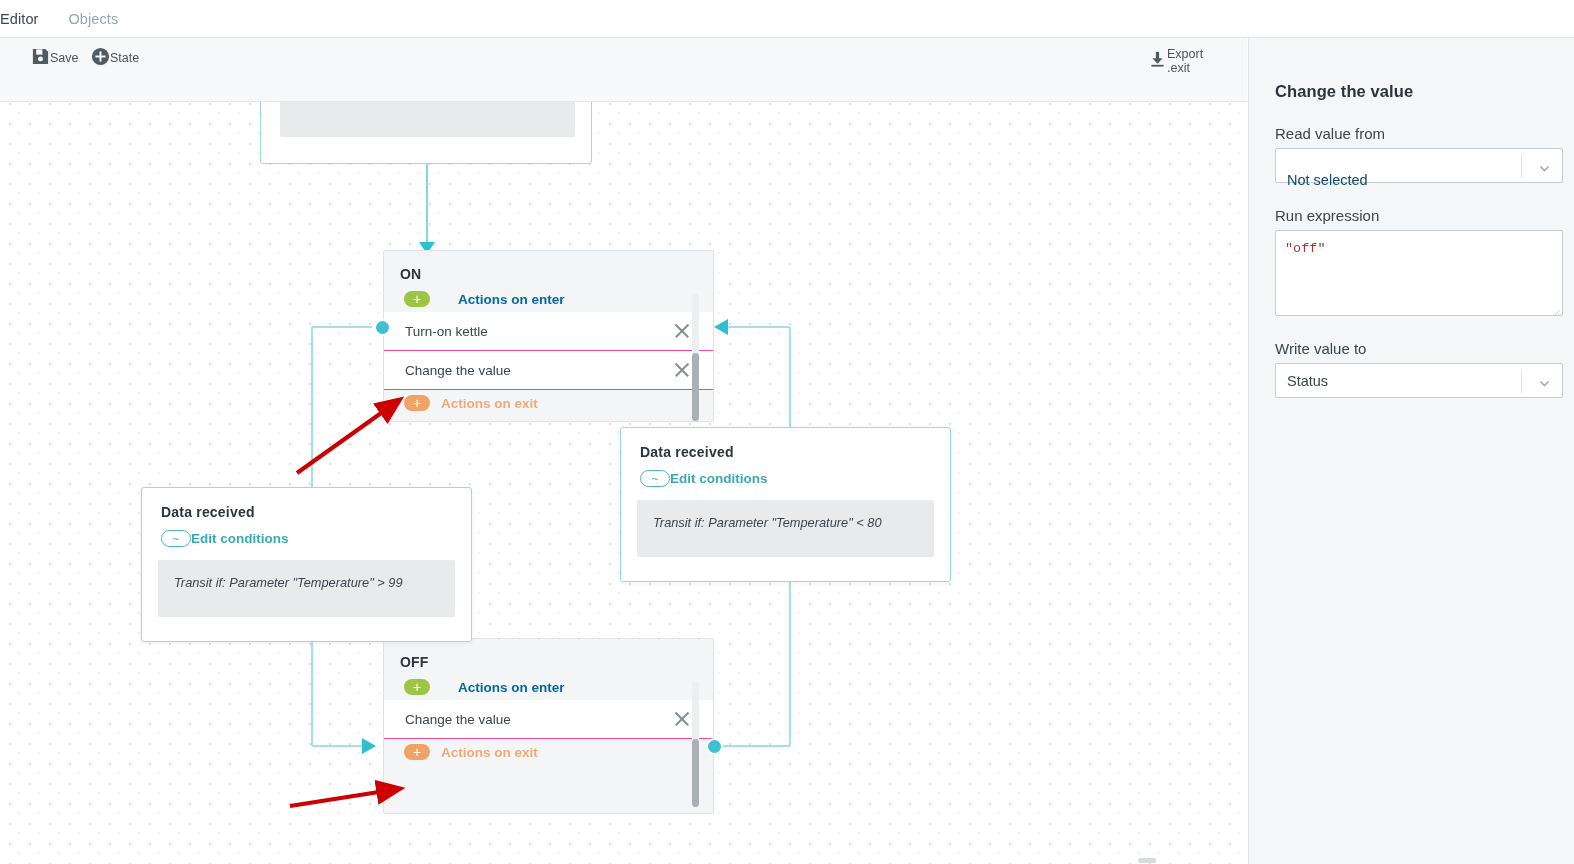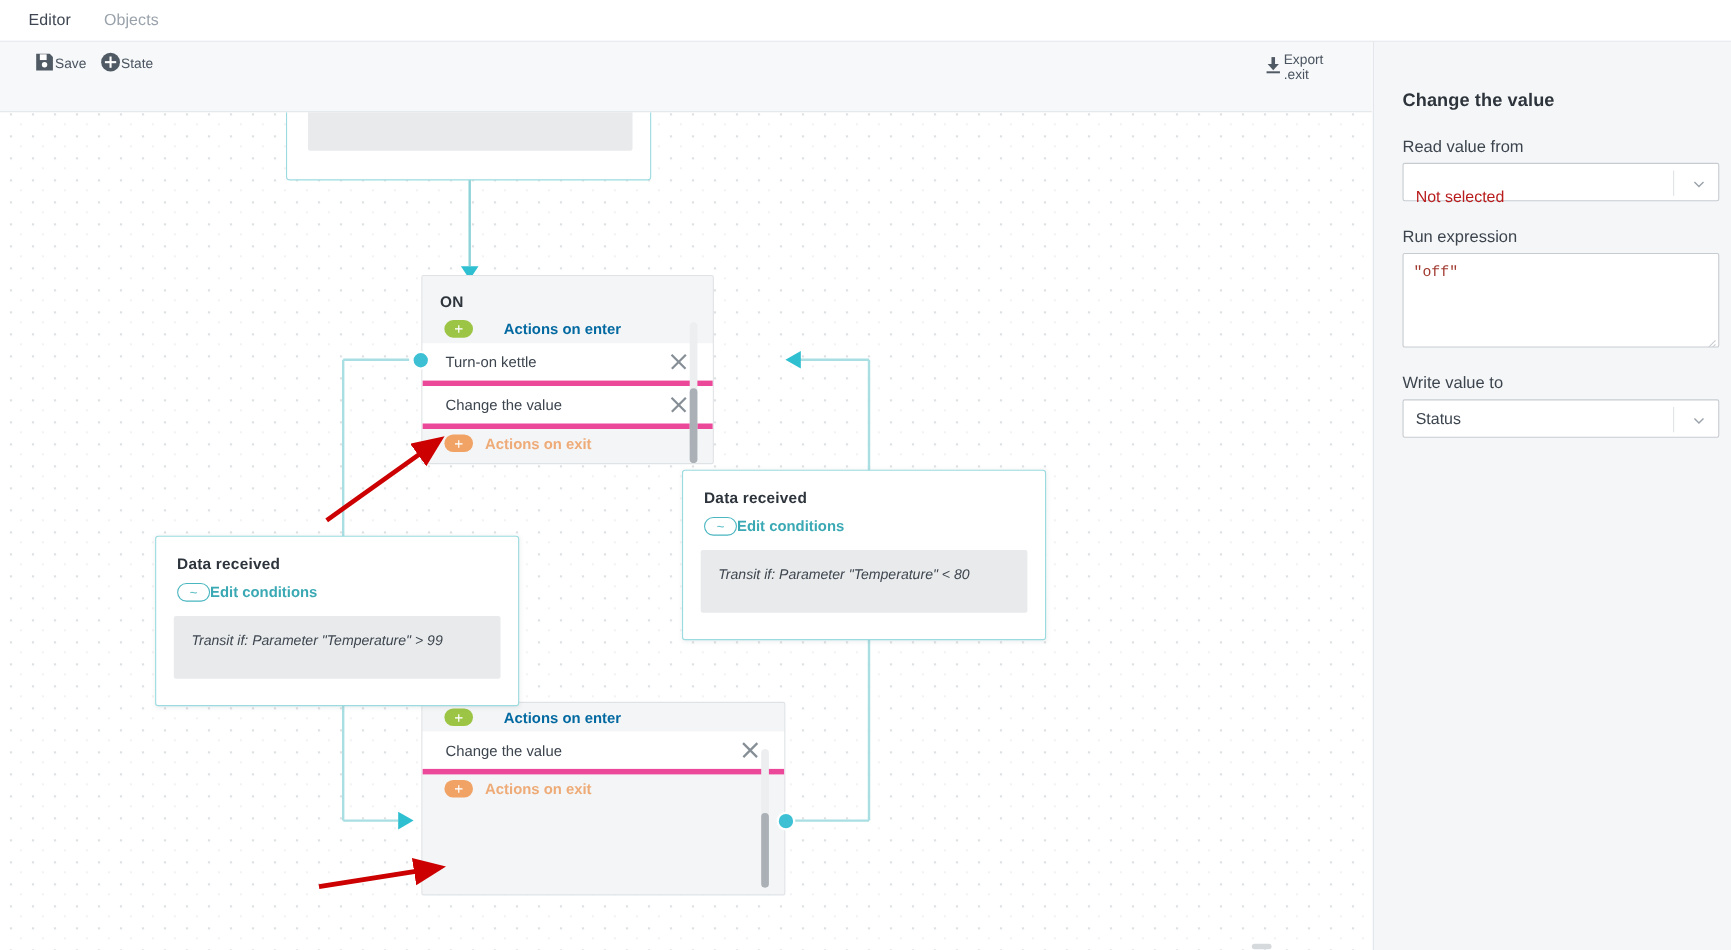--- a/index.html
+++ b/index.html
@@ -12,21 +12,20 @@
     overflow:hidden;
     position:relative;
   }
 
   
   #topnav {
     position:absolute; left:0; top:0; width:1574px; height:38px;
     background:#ffffff;
     border-bottom:1px solid #e4e7ea;
     display:flex; align-items:center;
-    padding-left:26px;
     z-index:40;
   }
   .nav-tab {
     font-size:14.5px; color:#3e4651; margin-right:30px;
     cursor:pointer; letter-spacing:.1px;
   }
   .nav-tab.inactive { color:#9aa2ab; }
 
   
   #toolbar {
@@ -88,21 +87,21 @@
     font-family:"Liberation Sans", sans-serif;
   }
   .pill.green { background:#9cc545; }
   .pill.orange { background:#f0a365; }
   .act-label { font-size:13.5px; margin-left:11px; font-weight:bold; }
   .act-label.green { color:#0369a1;margin-left:28px; }
   .act-label.orange { color:#eeab77; }
 
   .action-item {
     background:#ffffff;
-    border-bottom:5px solid #ec4899;
+    border-bottom:1px solid #ec4899;
     height:39px;
     display:flex; align-items:center;
     padding:0 16px 0 21px;
     cursor:pointer;
   }
   .action-item .aname { font-size:13.5px; color:#3c444e; flex:1; }
   .xbtn {
     width:18px; height:18px; position:relative; cursor:pointer; flex:0 0 auto;
     margin-right:6px;
   }
@@ -182,21 +181,21 @@
   .field-label {
     font-size:15px; color:#3c444e; margin-top:24px; margin-bottom:6px;
   }
   .sel-wrap {
     position:relative; width:288px; height:35px;
     background:#ffffff; border:1px solid #c7ccd1; border-radius:2px;
     display:flex; align-items:center;
     cursor:pointer;
   }
   .sel-wrap .selval { font-size:14.5px; color:#3c444e; padding-left:11px; }
-  .sel-wrap .selval.placeholder { color:#b91c1c;margin-top:29px; }
+  .sel-wrap .selval.placeholder { color:#0c4a6e;margin-top:29px; }
   .sel-wrap .divider {
     position:absolute; right:40px; top:6px; width:1px; height:23px; background:#dfe3e6;
   }
   .sel-wrap .caret {
     position:absolute; right:12px; top:11px; width:11px; height:11px;
   }
   .expr-box {
     position:relative; width:288px; height:86px;
     background:#ffffff; border:1px solid #c7ccd1; border-radius:2px;
     padding:7px 9px;
@@ -280,21 +279,21 @@
     <path d="M790,225 L790,644" stroke="#a9dfe3" stroke-width="2.2" fill="none"></path>
     <path d="M718,225 L790,225" stroke="#a9dfe3" stroke-width="2.2" fill="none"></path>
     <path d="M718,644 L790,644" stroke="#a9dfe3" stroke-width="2.2" fill="none"></path>
     <polygon points="728,217 728,233 714,225" fill="#2ebfd0"></polygon>
   </svg>
 
   <div id="card-top">
     <div class="inner"></div>
   </div>
 
-  <div class="state-node" id="node-on" style="left:383px; top:148px; width:266px; height:172px;">
+  <div class="state-node" id="node-on" style="left:383px; top:148px; width:331px; height:172px;">
     <div class="state-title">ON</div>
     <div class="act-row">
       <span class="pill green">+</span>
       <span class="act-label green">Actions on enter</span>
     </div>
     <div class="action-item">
       <span class="aname">Turn-on kettle</span>
       <span class="xbtn"></span>
     </div>
     <div class="action-item">
@@ -304,20 +303,21 @@
     <div class="act-row">
       <span class="pill orange">+</span>
       <span class="act-label orange">Actions on exit</span>
     </div>
     <div class="node-scroll">
       <div class="thumb" style="top:60px; height:68px;"></div>
     </div>
   </div>
 
   <div class="state-node" id="node-off" style="left:383px; top:536px; width:331px; height:176px;">
+    <div class="state-title">OFF</div>
     <div class="act-row">
       <span class="pill green">+</span>
       <span class="act-label green">Actions on enter</span>
     </div>
     <div class="action-item">
       <span class="aname">Change the value</span>
       <span class="xbtn"></span>
     </div>
     <div class="act-row">
       <span class="pill orange">+</span>

